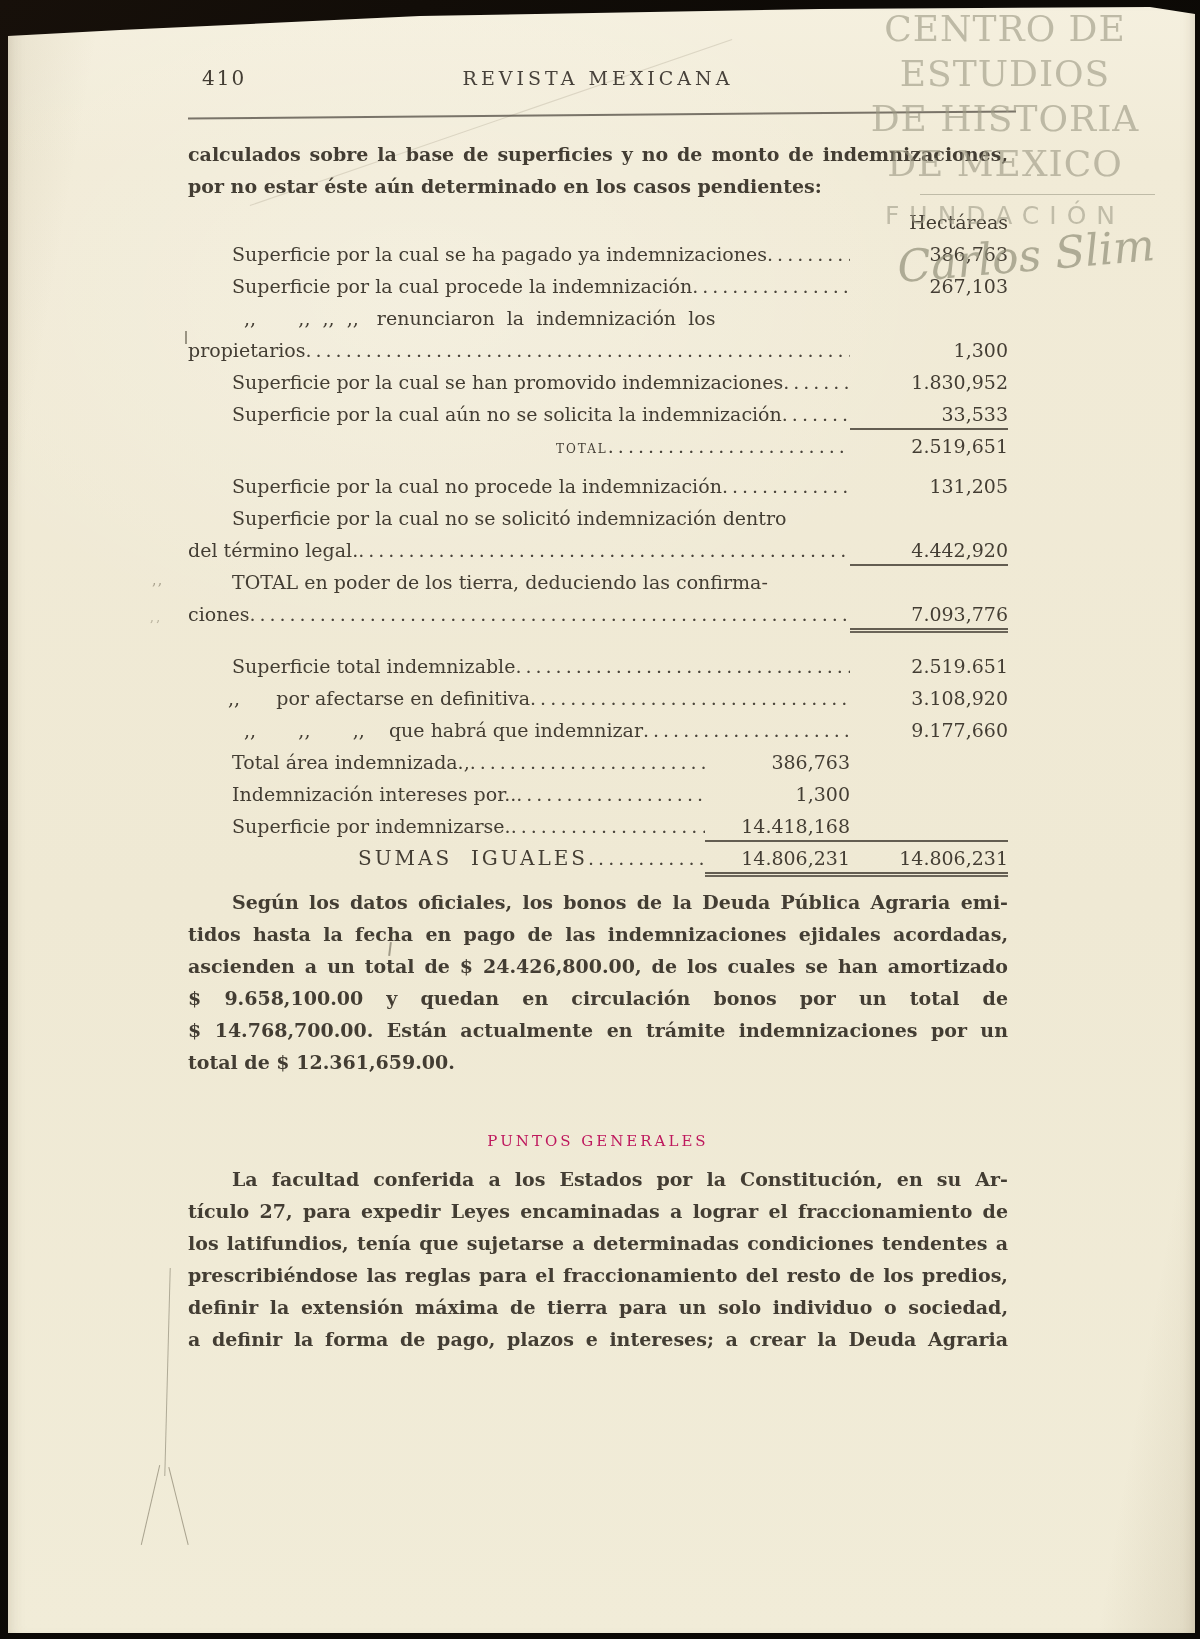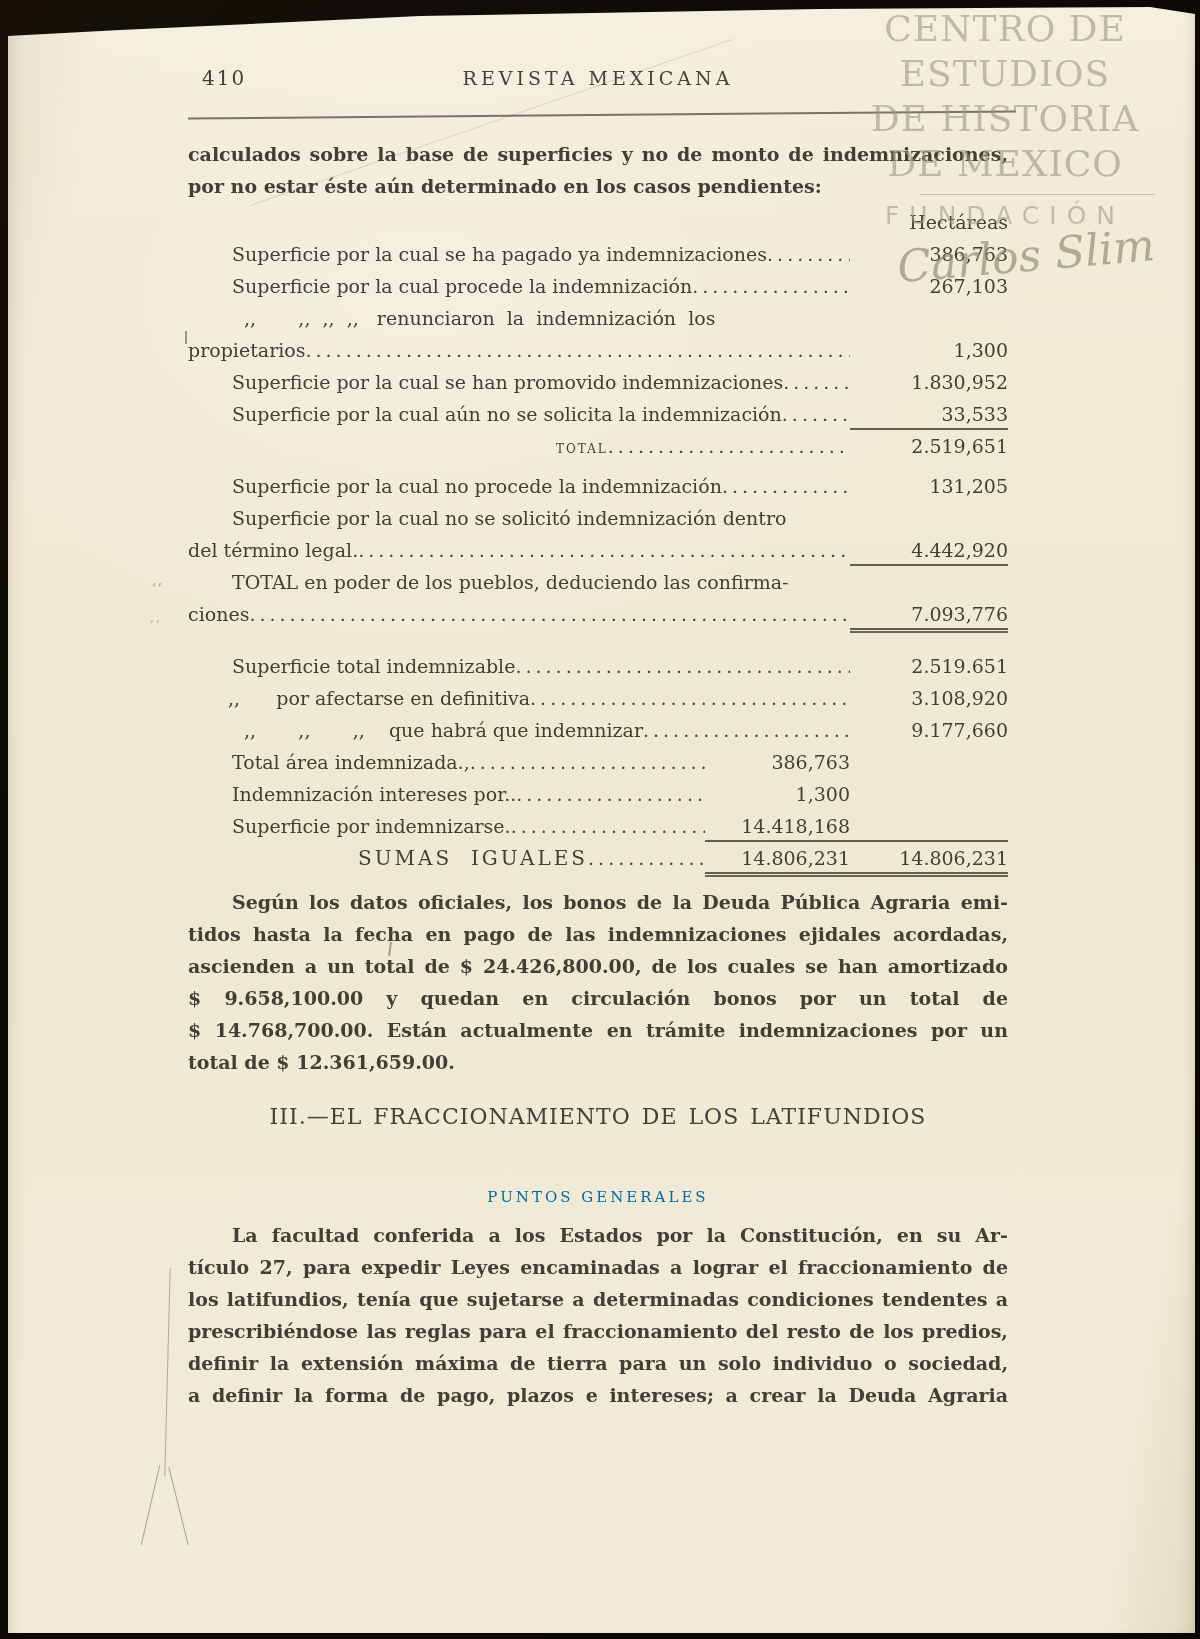--- a/index.html
+++ b/index.html
@@ -42,21 +42,21 @@
   .lv1{flex-basis:145px;}
   .lsp{flex:0 0 158px;}
   .u1{border-bottom:2px solid rgba(74,68,58,.85);}
   .u2{border-bottom:2px solid rgba(74,68,58,.85);}
   .u2::after{content:"";position:absolute;left:0;right:0;bottom:-5px;height:2px;background:rgba(74,68,58,.8);}
   .totalA .lt{font-size:12px;letter-spacing:2px;}
   .sumas .lt{font-size:20px;letter-spacing:3px;}
   
   .para{margin-top:12px;}
   .headIII{margin-top:22px;text-align:center;font-size:22px;letter-spacing:1px;word-spacing:3px;color:#46403a;height:34px;line-height:34px;}
-  .subhead{margin-top:52px;text-align:center;font-size:15px;letter-spacing:3px;color:#0369a1;height:22px;line-height:22px;}
+  .subhead{margin-top:52px;text-align:center;font-size:15px;letter-spacing:3px;color:#be185d;height:22px;line-height:22px;}
   .para3{margin-top:11px;}
   
   .wm{position:absolute;top:6px;right:45px;width:300px;text-align:center;pointer-events:none;color:rgba(156,153,132,.62);}
   .wm-line{font-size:36px;line-height:45px;letter-spacing:1px;font-family:"DejaVu Serif",serif;}
   .wm-rule{height:1px;background:rgba(150,147,128,.55);width:235px;margin:8px 0 6px auto;}
   .wm-found{font-family:"DejaVu Sans",sans-serif;font-size:25px;letter-spacing:10px;color:rgba(160,157,136,.6);}
   .wm-sig{font-style:italic;font-size:44px;text-align:right;margin-top:2px;transform:rotate(-5deg);color:rgba(148,145,124,.72);font-family:"DejaVu Serif",serif;}
   
   .crease-top{position:absolute;left:236px;top:122px;width:510px;height:1px;background:rgba(110,100,75,.18);transform:rotate(-19deg);}
   .crease-vert{position:absolute;left:167px;top:1268px;width:1px;height:208px;background:rgba(95,90,70,.45);transform:rotate(1.5deg);}
@@ -134,21 +134,21 @@
         <span class="lind" style="width: 44px;"></span>
         <span class="ltext"><span class="lt">Superficie por la cual no se solicitó indemnización dentro</span></span>
       </div>
       <div class="lrow">
         <span class="lind" style="width: 0px;"></span>
         <span class="ltext"><span class="lt">del término legal.</span><span class="ld">..........................................................................................</span></span>
         <span class="lv lv2 u1">4.442,920</span>
       </div>
       <div class="lrow">
         <span class="lind" style="width: 44px;"></span>
-        <span class="ltext"><span class="lt">TOTAL en poder de los pueblos, deduciendo las confirma-</span></span>
+        <span class="ltext"><span class="lt">TOTAL en poder de los tierra, deduciendo las confirma-</span></span>
       </div>
       <div class="lrow">
         <span class="lind" style="width: 0px;"></span>
         <span class="ltext"><span class="lt">ciones</span><span class="ld">..........................................................................................</span></span>
         <span class="lv lv2 u2">7.093,776</span>
       </div>
       <div style="height: 20px;"></div>
       <div class="lrow">
         <span class="lind" style="width: 44px;"></span>
         <span class="ltext"><span class="lt">Superficie total indemnizable</span><span class="ld">..........................................................................................</span></span>
@@ -192,21 +192,20 @@
 
   <div class="para">
     <div class="pline jl ind">Según los datos oficiales, los bonos de la Deuda Pública Agraria emi-</div>
     <div class="pline jl">tidos hasta la fecha en pago de las indemnizaciones ejidales acordadas,</div>
     <div class="pline jl">ascienden a un total de $ 24.426,800.00,  de los cuales se han amortizado</div>
     <div class="pline jl">$ 9.658,100.00 y quedan en circulación bonos por un total de</div>
     <div class="pline jl">$ 14.768,700.00.   Están actualmente en trámite indemnizaciones por un</div>
     <div class="pline">total de $ 12.361,659.00.</div>
   </div>
 
-  <div class="headIII">III.—EL FRACCIONAMIENTO DE LOS LATIFUNDIOS</div>
   <div class="subhead">PUNTOS GENERALES</div>
 
   <div class="para3">
     <div class="pline jl ind">La facultad conferida a los Estados por la Constitución, en su Ar-</div>
     <div class="pline jl">tículo 27, para expedir Leyes encaminadas a lograr el fraccionamiento de</div>
     <div class="pline jl">los latifundios, tenía que sujetarse a determinadas condiciones tendentes a</div>
     <div class="pline jl">prescribiéndose las reglas para el fraccionamiento del resto de los predios,</div>
     <div class="pline jl">definir la extensión máxima de tierra para un solo individuo o sociedad,</div>
     <div class="pline jl">a definir la forma de pago,  plazos e intereses; a crear la Deuda Agraria</div>
   </div>

